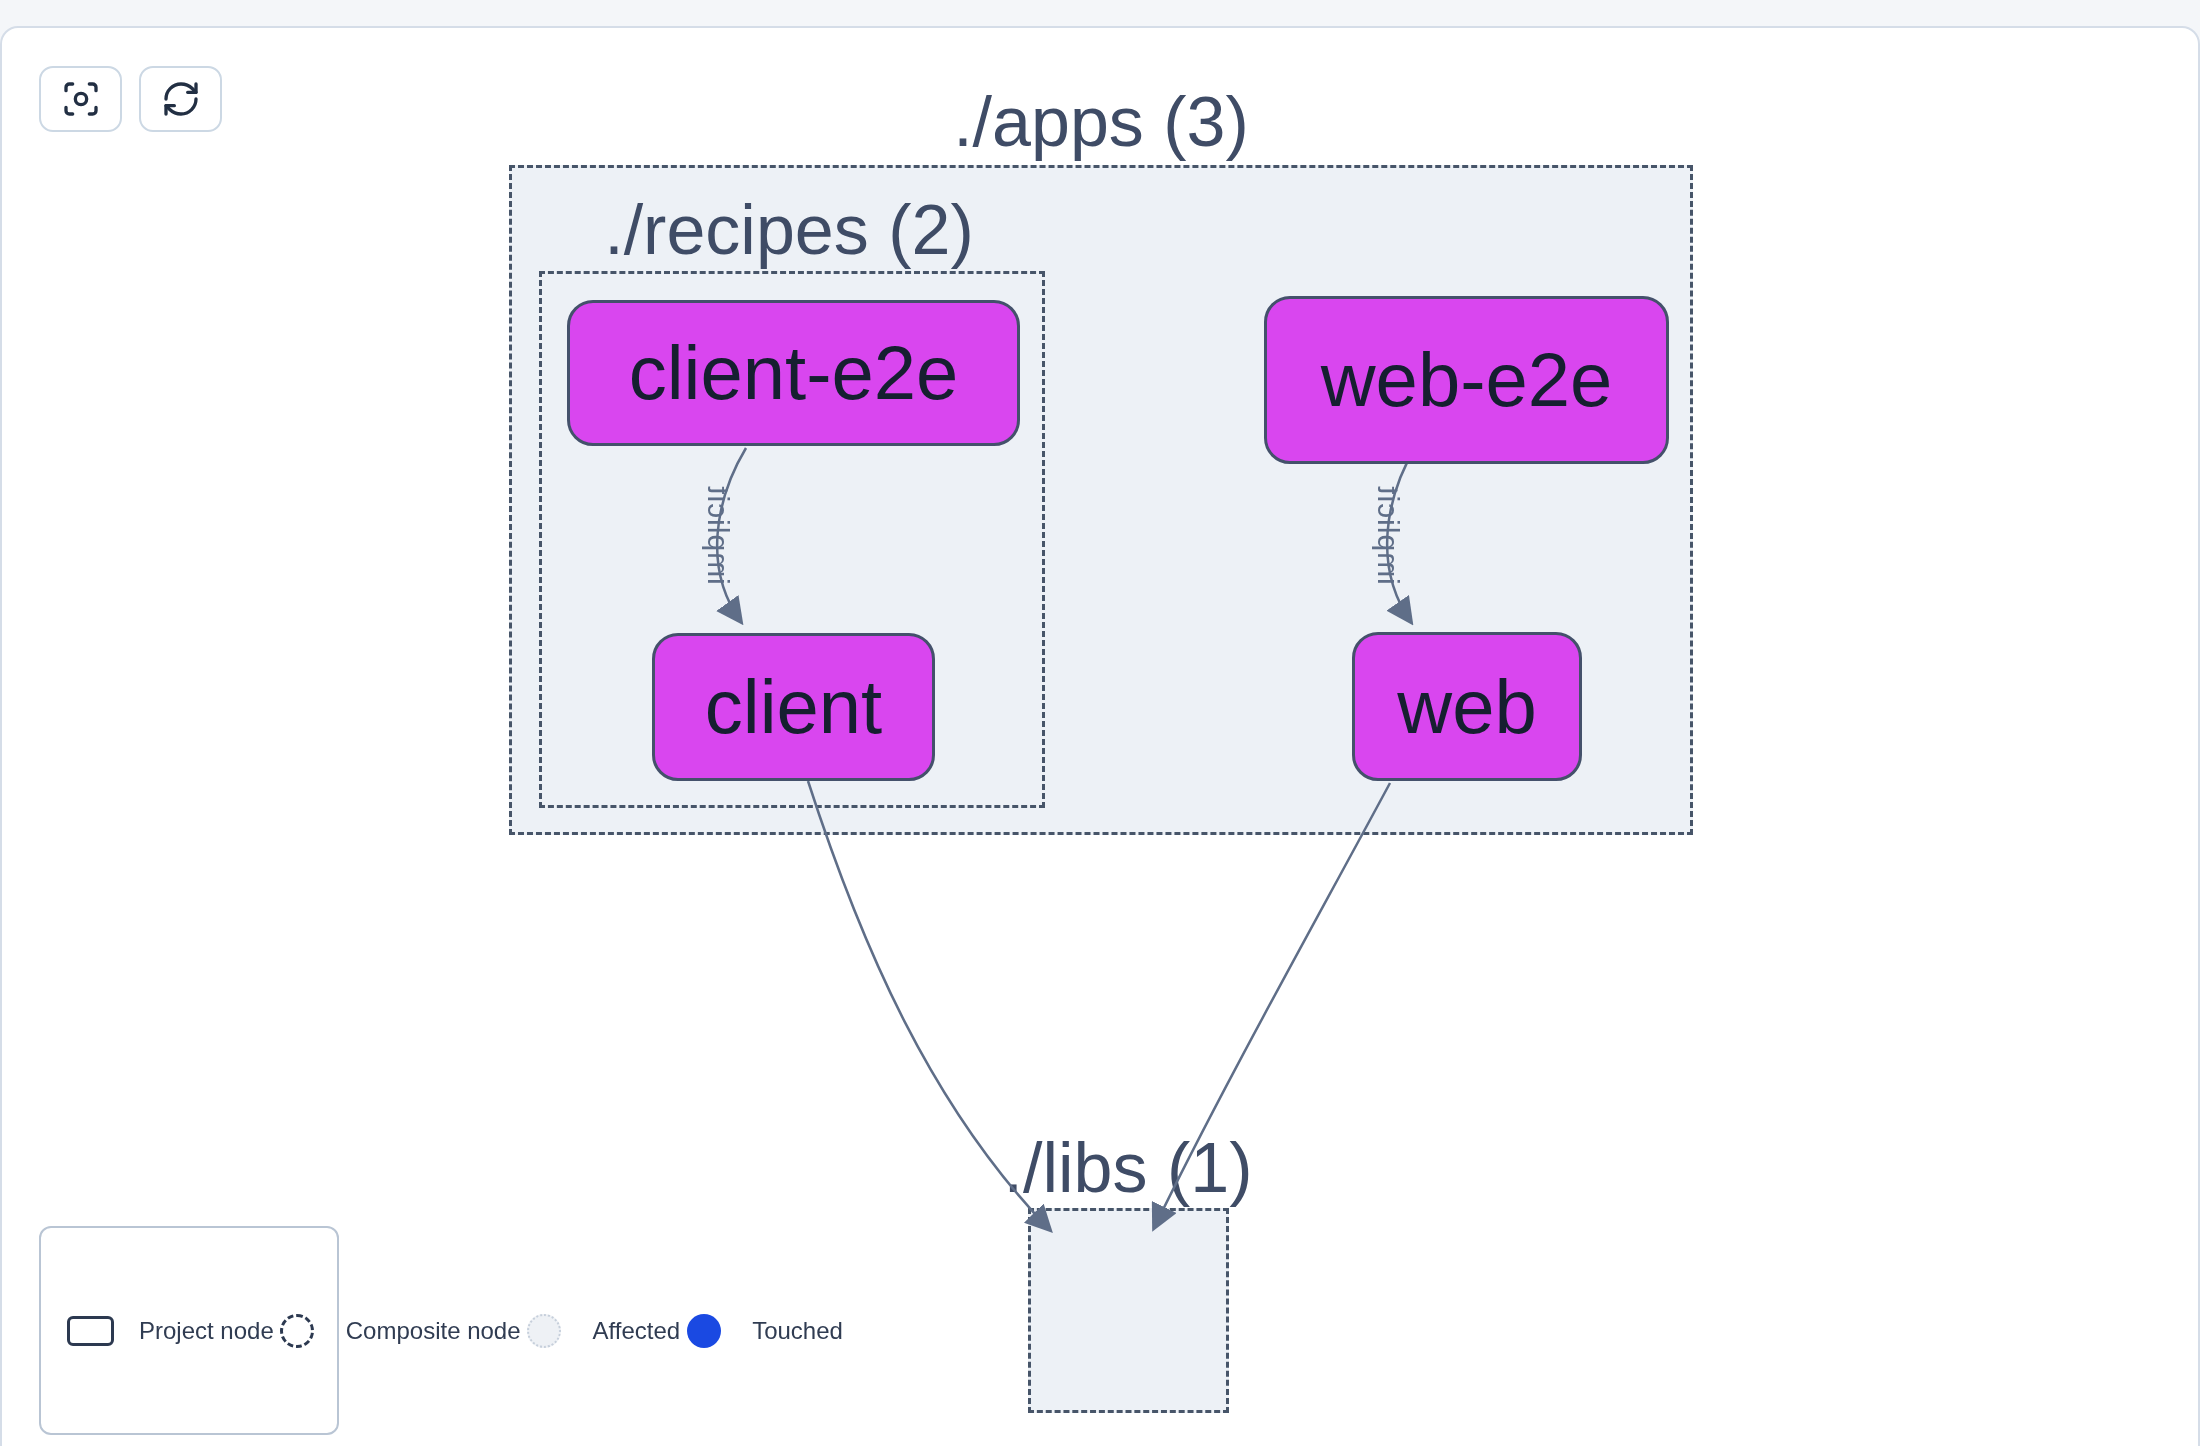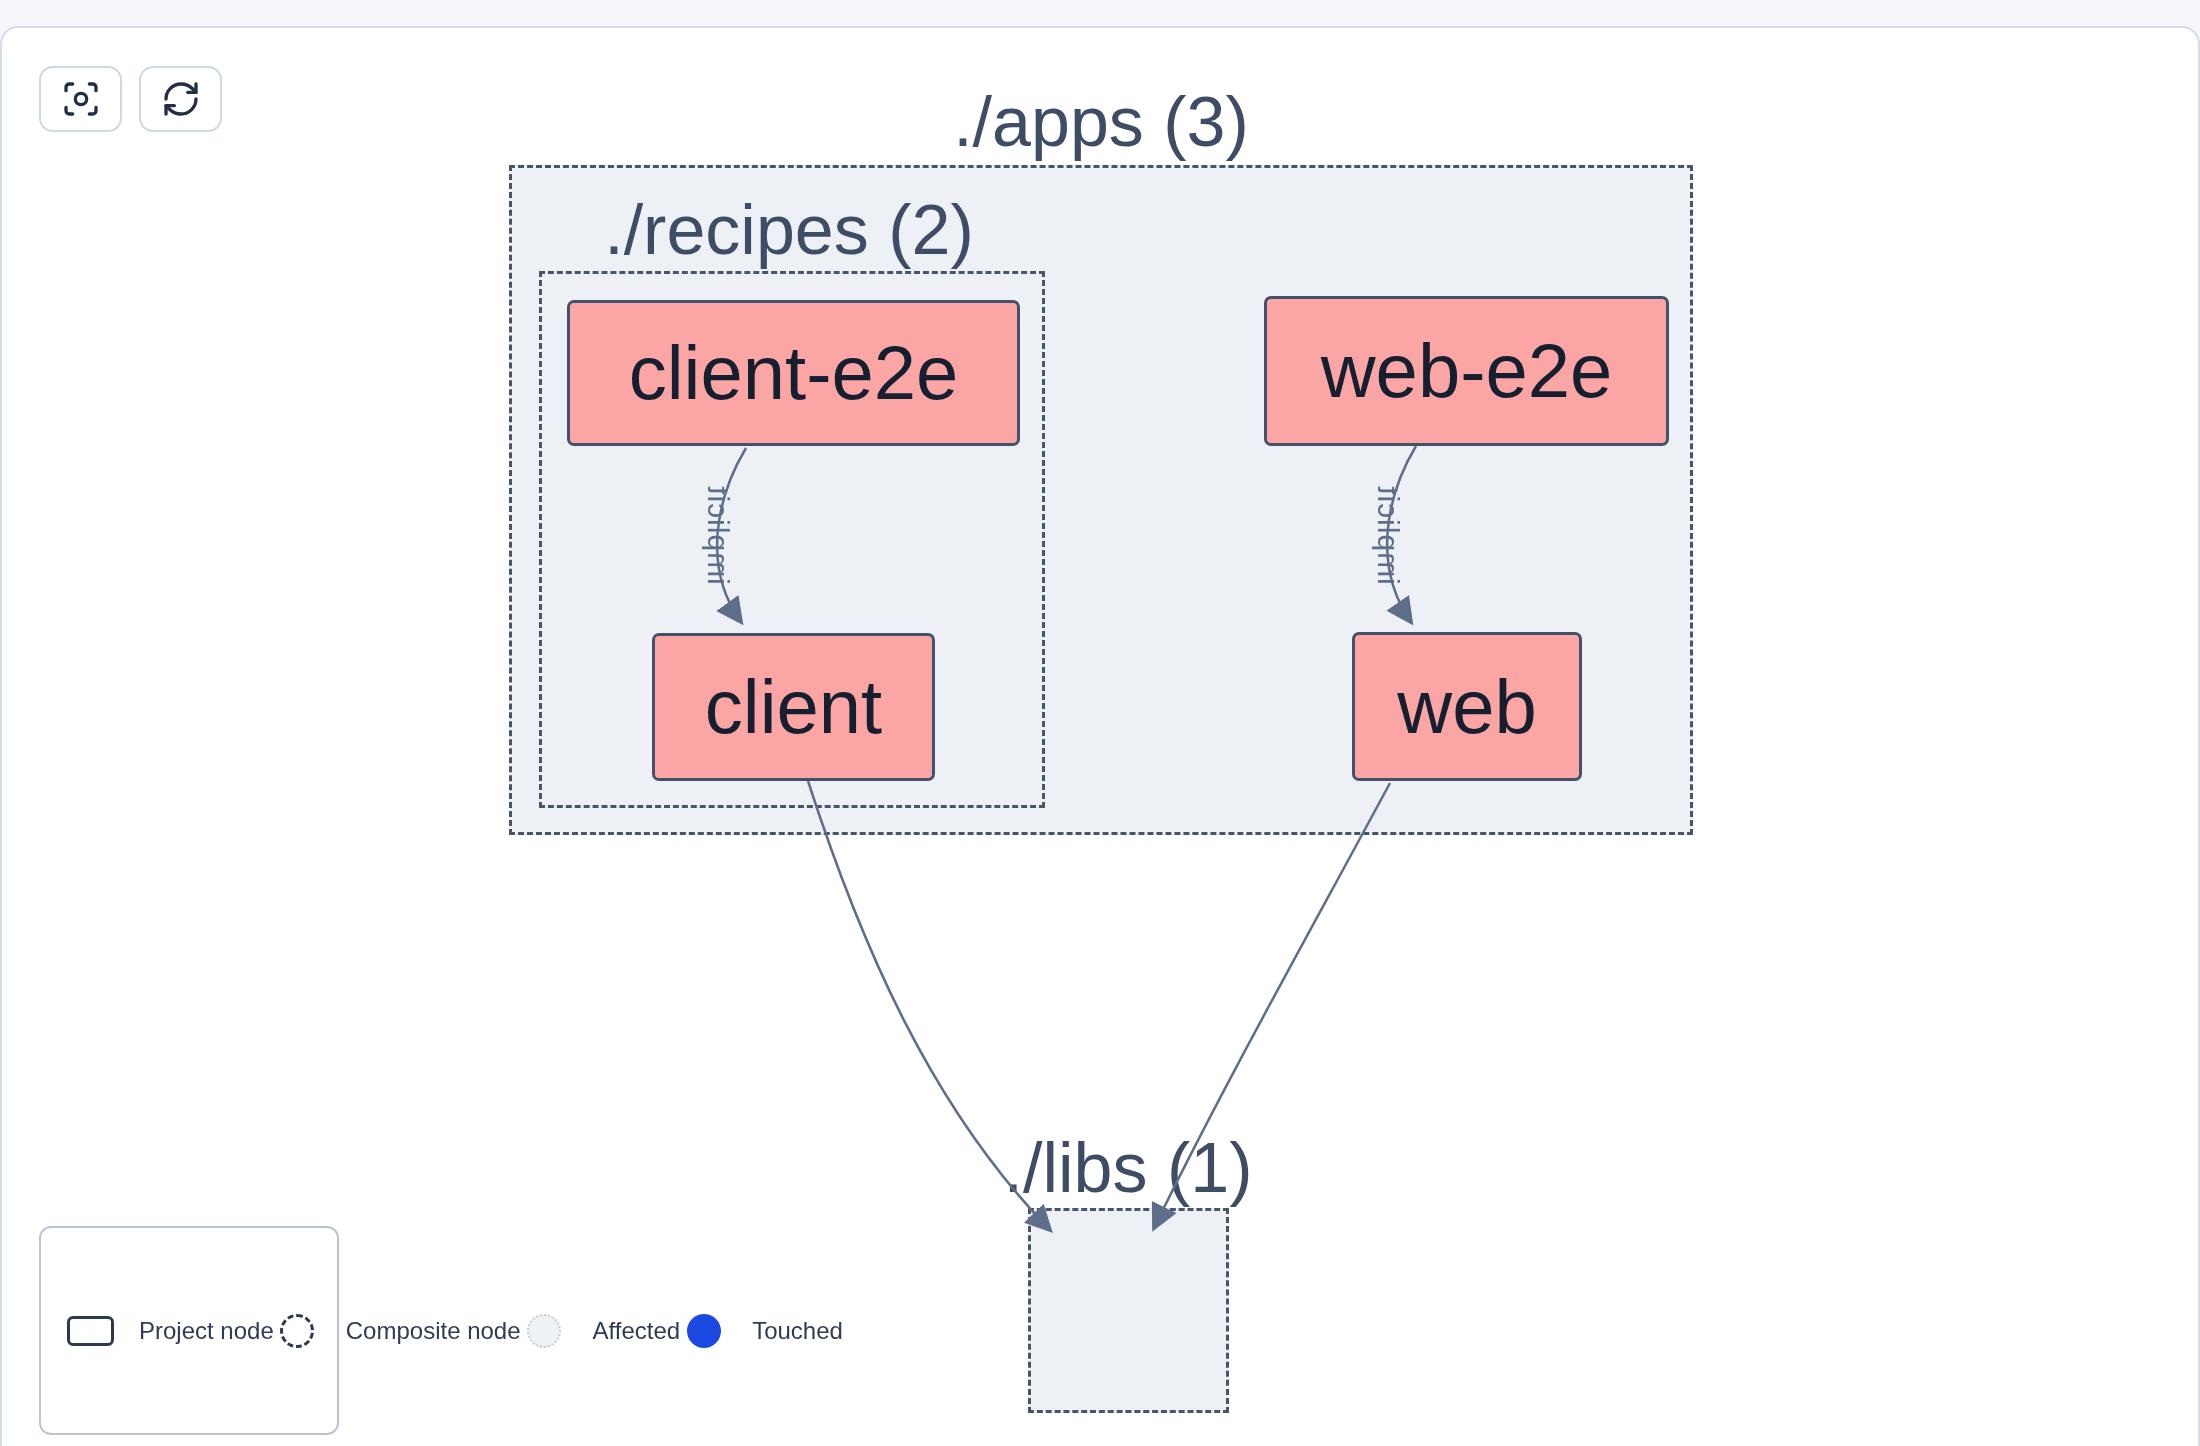--- a/index.html
+++ b/index.html
@@ -29,25 +29,25 @@
   .group-title{
     position:absolute;transform:translateX(-50%);font-size:70px;line-height:1.04;
     color:#3f4c66;white-space:nowrap;font-weight:400;
   }
   #title-apps{left:1099px;top:58px;}
   #title-recipes{left:787px;top:166px;}
   #title-libs{left:1126px;top:1104px;}
   
   .node{
     position:absolute;display:flex;align-items:center;justify-content:center;
-    background:#fca5a5;border:3px solid #44516b;border-radius:7px;
+    background:#d946ef;border:3px solid #44516b;border-radius:26px;
     color:#161f30;font-size:76px;line-height:1;cursor:pointer;white-space:nowrap;
   }
   #node-client-e2e{left:565px;top:272px;width:453px;height:146px;}
-  #node-web-e2e{left:1262px;top:268px;width:405px;height:150px;}
+  #node-web-e2e{left:1262px;top:268px;width:405px;height:168px;}
   #node-client{left:650px;top:605px;width:283px;height:148px;}
   #node-web{left:1350px;top:604px;width:230px;height:149px;}
   #node-ui{left:1056px;top:1209px;width:143px;height:148px;border-radius:30px;
     background:#2563eb;border-color:#2b3a57;color:#ffffff;}
   
   svg.edges{position:absolute;left:0;top:0;pointer-events:none;}
   .edge-path{stroke:#5f6e88;stroke-width:2.5;fill:none;}
   .edge-label{
     position:absolute;font-size:30px;color:#5f6e88;letter-spacing:1px;white-space:nowrap;
     transform:translate(-50%,-50%) scaleX(-1) rotate(-90deg);

